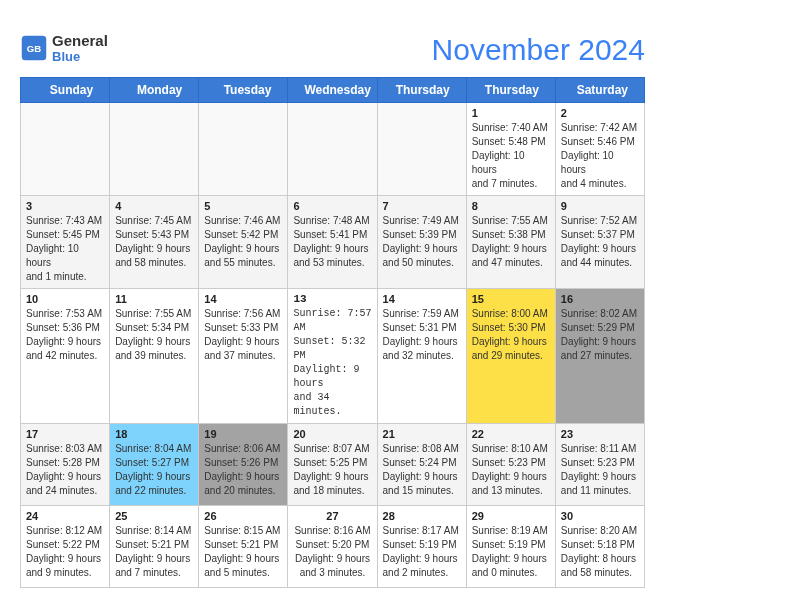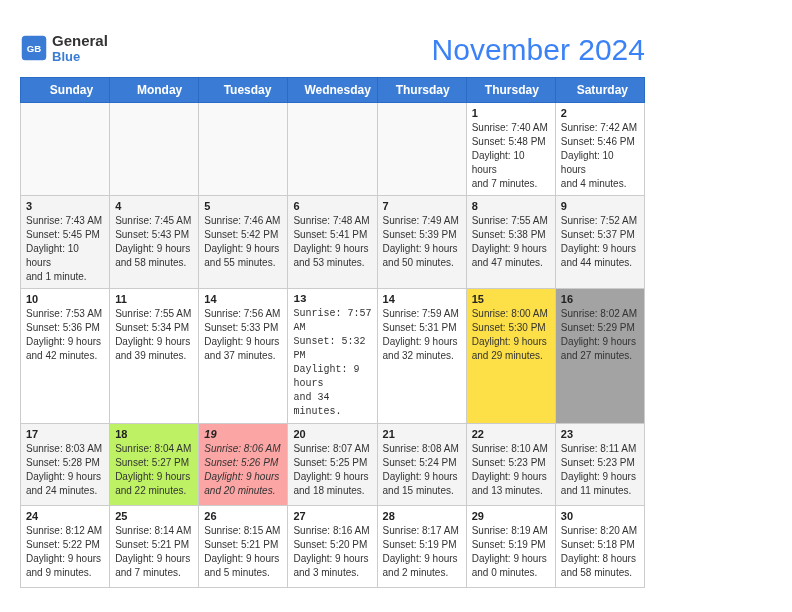--- a/index.html
+++ b/index.html
@@ -241,28 +241,28 @@
           </td>
         </tr>
         <tr>
           <td style="background: rgb(244, 244, 244);">
             <div class="day-number">17</div>
             <div class="day-info" style="white-space: pre-line;">Sunrise: 8:03 AM
 Sunset: 5:28 PM
 Daylight: 9 hours
 and 24 minutes.</div>
           </td>
-          <td style="background: #bef264;">
+          <td style="background: #7dd3fc;">
             <div class="day-number">18</div>
             <div class="day-info" style="white-space: pre-line;">Sunrise: 8:04 AM
 Sunset: 5:27 PM
 Daylight: 9 hours
 and 22 minutes.</div>
           </td>
-          <td style="background: #fca5a5; font-style: italic;">
+          <td style="background: #a3a3a3;">
             <div class="day-number">19</div>
             <div class="day-info" style="white-space: pre-line;">Sunrise: 8:06 AM
 Sunset: 5:26 PM
 Daylight: 9 hours
 and 20 minutes.</div>
           </td>
           <td style="background: rgb(244, 244, 244);">
             <div class="day-number">20</div>
             <div class="day-info" style="white-space: pre-line;">Sunrise: 8:07 AM
 Sunset: 5:25 PM
@@ -306,21 +306,21 @@
 Daylight: 9 hours
 and 7 minutes.</div>
           </td>
           <td style="background: rgb(255, 255, 255);">
             <div class="day-number">26</div>
             <div class="day-info" style="white-space: pre-line;">Sunrise: 8:15 AM
 Sunset: 5:21 PM
 Daylight: 9 hours
 and 5 minutes.</div>
           </td>
-          <td style="background: rgb(255, 255, 255);">
+          <td style="background: rgb(255, 255, 255); text-align: center;">
             <div class="day-number">27</div>
             <div class="day-info" style="white-space: pre-line;">Sunrise: 8:16 AM
 Sunset: 5:20 PM
 Daylight: 9 hours
 and 3 minutes.</div>
           </td>
           <td style="background: rgb(255, 255, 255);">
             <div class="day-number">28</div>
             <div class="day-info" style="white-space: pre-line;">Sunrise: 8:17 AM
 Sunset: 5:19 PM

